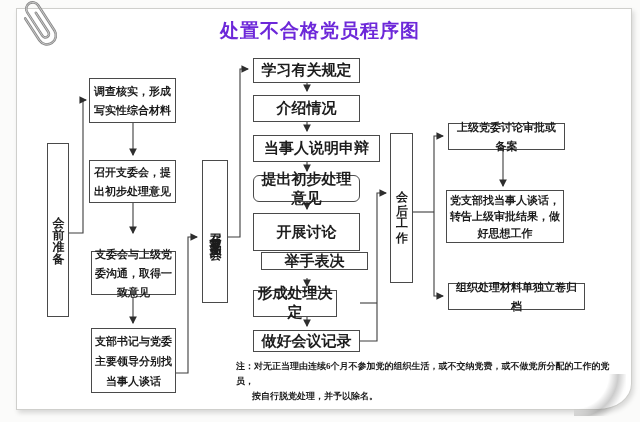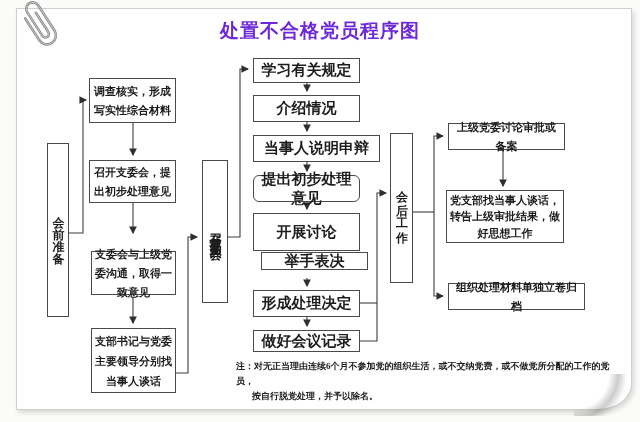--- a/index.html
+++ b/index.html
@@ -99,21 +99,21 @@
   <div class="box" style="left:89px;top:160px;width:87px;height:43px;">召开支委会，提出初步处理意见</div>
   <div class="box" style="left:91px;top:251px;width:85px;height:44px;">支委会与上级党委沟通，取得一致意见</div>
   <div class="box l4" style="left:91px;top:328px;width:85px;height:65px;">支部书记与党委主要领导分别找当事人谈话</div>
 
   <div class="box mid" style="left:253px;top:58px;width:107px;height:25px;">学习有关规定</div>
   <div class="box mid" style="left:253px;top:95px;width:107px;height:27px;">介绍情况</div>
   <div class="box mid" style="left:253px;top:135px;width:127px;height:27px;">当事人说明申辩</div>
   <div class="box mid" style="left:253px;top:175px;width:107px;height:27px;border-radius:6px;">提出初步处理意见</div>
   <div class="box mid" style="left:253px;top:213px;width:107px;height:38px;">开展讨论</div>
   <div class="box mid" style="left:253px;top:252px;width:107px;height:18px;margin-left:8px;">举手表决</div>
-  <div class="box mid" style="left:253px;top:290px;width:107px;height:27px;">形成处理决定</div>
+  <div class="box mid" style="left:253px;top:290px;width:84px;height:27px;font-family:Liberation Mono, monospace;">形成处理决定</div>
   <div class="box mid" style="left:253px;top:330px;width:107px;height:22px;">做好会议记录</div>
 
   <div class="box" style="left:448px;top:123px;width:117px;height:27px;">上级党委讨论审批或备案</div>
   <div class="box r2box" style="left:446px;top:190px;width:118px;height:53px;">党支部找当事人谈话，转告上级审批结果，做好思想工作</div>
   <div class="box" style="left:448px;top:283px;width:137px;height:27px;">组织处理材料单独立卷归档</div>
 
   <div class="note">
     <div class="ln1">注：对无正当理由连续6个月不参加党的组织生活，或不交纳党费，或不做党所分配的工作的党员，</div>
     <div class="ln2">按自行脱党处理，并予以除名。</div>
   </div>

